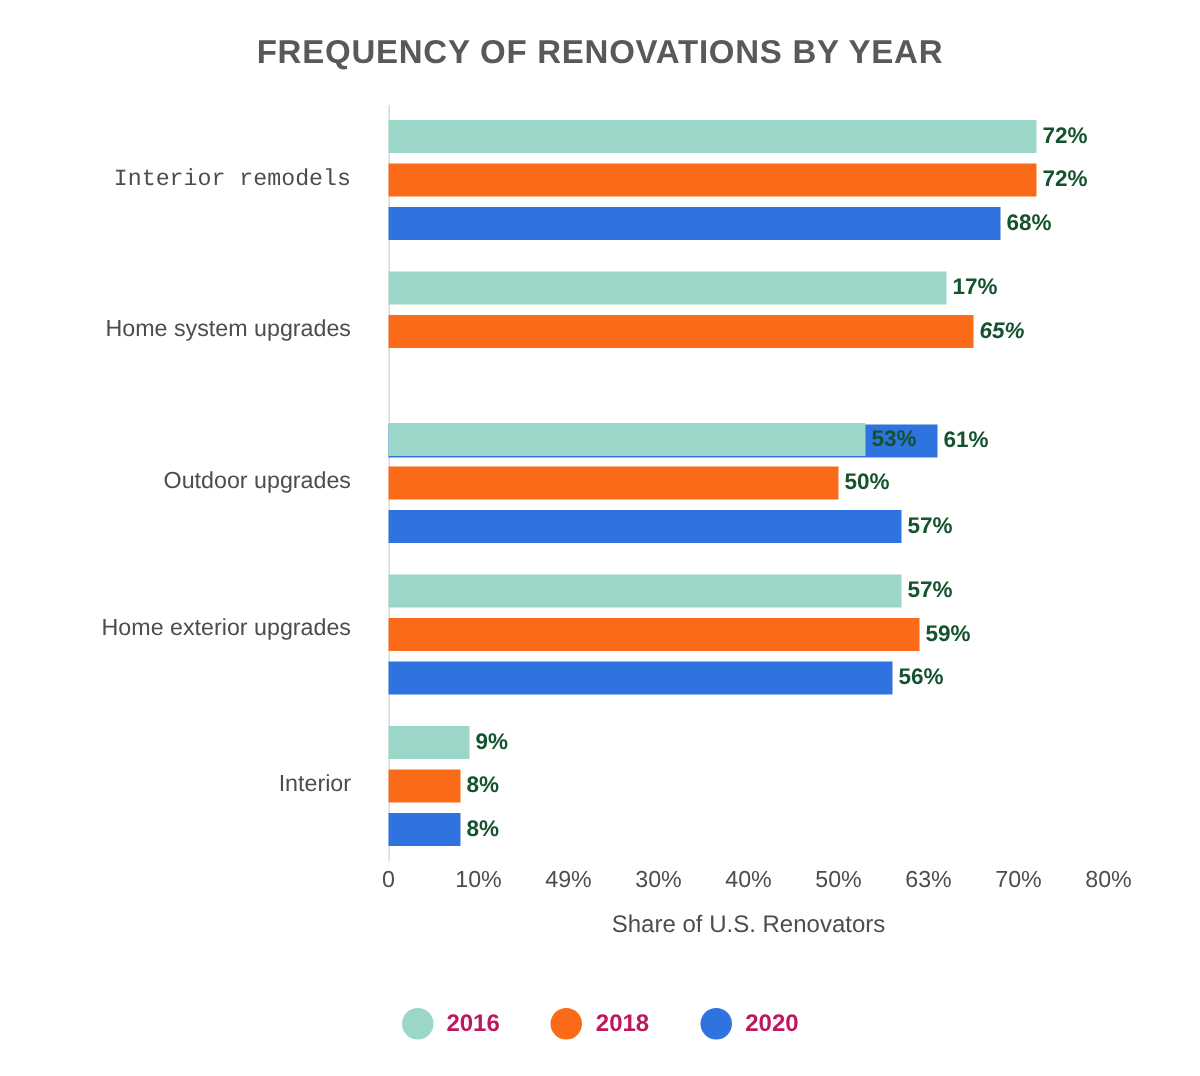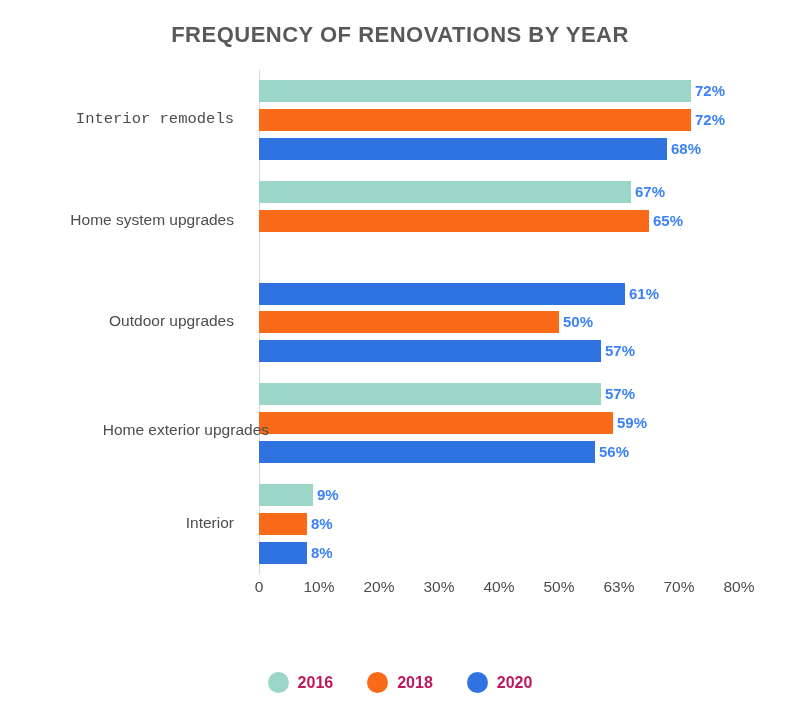--- a/index.html
+++ b/index.html
@@ -62,21 +62,21 @@
     top: 0;
     height: 22px;
   }
   .bar-label {
     position: absolute;
     top: 0;
     height: 22px;
     line-height: 22px;
     font-size: 15px;
     font-weight: bold;
-    color: #3b82f6;
+    color: #14532d;
     white-space: nowrap;
     padding-left: 4px;
   }
   .cat-label {
     position: absolute;
     right: 0;
     text-align: right;
     font-size: 15.5px;
     color: #4d4d4d;
     white-space: nowrap;
@@ -161,35 +161,39 @@
           <div class="bar" style="width: 408px; background: rgb(47, 115, 224);"></div>
           <div class="bar-label" style="left: 408px;">68%</div>
         </div>
       </div>
       <div class="cat-label-wrap" style="position: absolute; left: -259px; top: 0px; height: 100.8px; font-family: Liberation Mono, monospace;">
         <div class="cat-label" style="top: 40.4px; right: 14px;">Interior remodels</div>
       </div>
       <div class="group" style="top: 100.8px; height: 100.8px;">
         <div class="bar-row" style="top: 10.4px; width: 480px;">
           <div class="bar" style="width: 372px; background: rgb(155, 214, 200);"></div>
-          <div class="bar-label" style="left: 372px;">67%</div>
+          <div class="bar-label" style="left: 372px;">17%</div>
         </div>
         <div class="bar-row" style="top: 39.4px; width: 480px;">
           <div class="bar" style="width: 390px; background: rgb(249, 107, 24);"></div>
-          <div class="bar-label" style="left: 390px;">65%</div>
+          <div class="bar-label" style="left: 390px; font-style: italic;">65%</div>
         </div>
         <div class="bar-row" style="top: 84px; width: 480px; margin-top: 28px;">
           <div class="bar" style="width: 366px; background: rgb(47, 115, 224);"></div>
           <div class="bar-label" style="left: 366px;">61%</div>
         </div>
       </div>
       <div class="cat-label-wrap" style="position: absolute; left: -259px; top: 100.8px; height: 100.8px;">
         <div class="cat-label" style="top: 40.4px; right: 14px;">Home system upgrades</div>
       </div>
       <div class="group" style="top: 201.6px; height: 100.8px;">
+        <div class="bar-row" style="top: 10.4px; width: 480px;">
+          <div class="bar" style="width: 318px; background: rgb(155, 214, 200);"></div>
+          <div class="bar-label" style="left: 318px;">53%</div>
+        </div>
         <div class="bar-row" style="top: 39.4px; width: 480px;">
           <div class="bar" style="width: 300px; background: rgb(249, 107, 24);"></div>
           <div class="bar-label" style="left: 300px;">50%</div>
         </div>
         <div class="bar-row" style="top: 68.4px; width: 480px;">
           <div class="bar" style="width: 342px; background: rgb(47, 115, 224);"></div>
           <div class="bar-label" style="left: 342px;">57%</div>
         </div>
       </div>
       <div class="cat-label-wrap" style="position: absolute; left: -259px; top: 201.6px; height: 100.8px;">
@@ -202,21 +206,21 @@
         </div>
         <div class="bar-row" style="top: 39.4px; width: 480px;">
           <div class="bar" style="width: 354px; background: rgb(249, 107, 24);"></div>
           <div class="bar-label" style="left: 354px;">59%</div>
         </div>
         <div class="bar-row" style="top: 68.4px; width: 480px;">
           <div class="bar" style="width: 336px; background: rgb(47, 115, 224);"></div>
           <div class="bar-label" style="left: 336px; text-align: right;">56%</div>
         </div>
       </div>
-      <div class="cat-label-wrap" style="position: absolute; left: -259px; top: 311px; height: 100.8px; padding-left: 35px;">
+      <div class="cat-label-wrap" style="position: absolute; left: -259px; top: 300px; height: 100.8px;">
         <div class="cat-label" style="top: 40.4px; right: 14px;">Home exterior upgrades</div>
       </div>
       <div class="group" style="top: 403.2px; height: 100.8px;">
         <div class="bar-row" style="top: 10.4px; width: 480px;">
           <div class="bar" style="width: 54px; background: rgb(155, 214, 200);"></div>
           <div class="bar-label" style="left: 54px;">9%</div>
         </div>
         <div class="bar-row" style="top: 39.4px; width: 480px;">
           <div class="bar" style="width: 48px; background: rgb(249, 107, 24);"></div>
           <div class="bar-label" style="left: 48px;">8%</div>
@@ -225,30 +229,31 @@
           <div class="bar" style="width: 48px; background: rgb(47, 115, 224);"></div>
           <div class="bar-label" style="left: 48px;">8%</div>
         </div>
       </div>
       <div class="cat-label-wrap" style="position: absolute; left: -259px; top: 403.2px; height: 100.8px;">
         <div class="cat-label" style="top: 40.4px; right: 14px;">Interior</div>
       </div>
       <div class="x-axis">
         <div class="x-tick" style="left: 0px;">0</div>
         <div class="x-tick" style="left: 60px;">10%</div>
-        <div class="x-tick" style="left: 120px;">20%</div>
+        <div class="x-tick" style="left: 120px;">49%</div>
         <div class="x-tick" style="left: 180px;">30%</div>
         <div class="x-tick" style="left: 240px;">40%</div>
         <div class="x-tick" style="left: 300px;">50%</div>
         <div class="x-tick" style="left: 360px;">63%</div>
         <div class="x-tick" style="left: 420px;">70%</div>
         <div class="x-tick" style="left: 480px;">80%</div>
       </div>
     </div>
 
+  <div class="x-axis-title">Share of U.S. Renovators</div>
 
   <div class="legend" id="legend">
       <div class="legend-item">
         <span class="legend-swatch" style="background: rgb(155, 214, 200);"></span>
         <span class="legend-text">2016</span>
       </div>
       <div class="legend-item">
         <span class="legend-swatch" style="background: rgb(249, 107, 24);"></span>
         <span class="legend-text">2018</span>
       </div>

